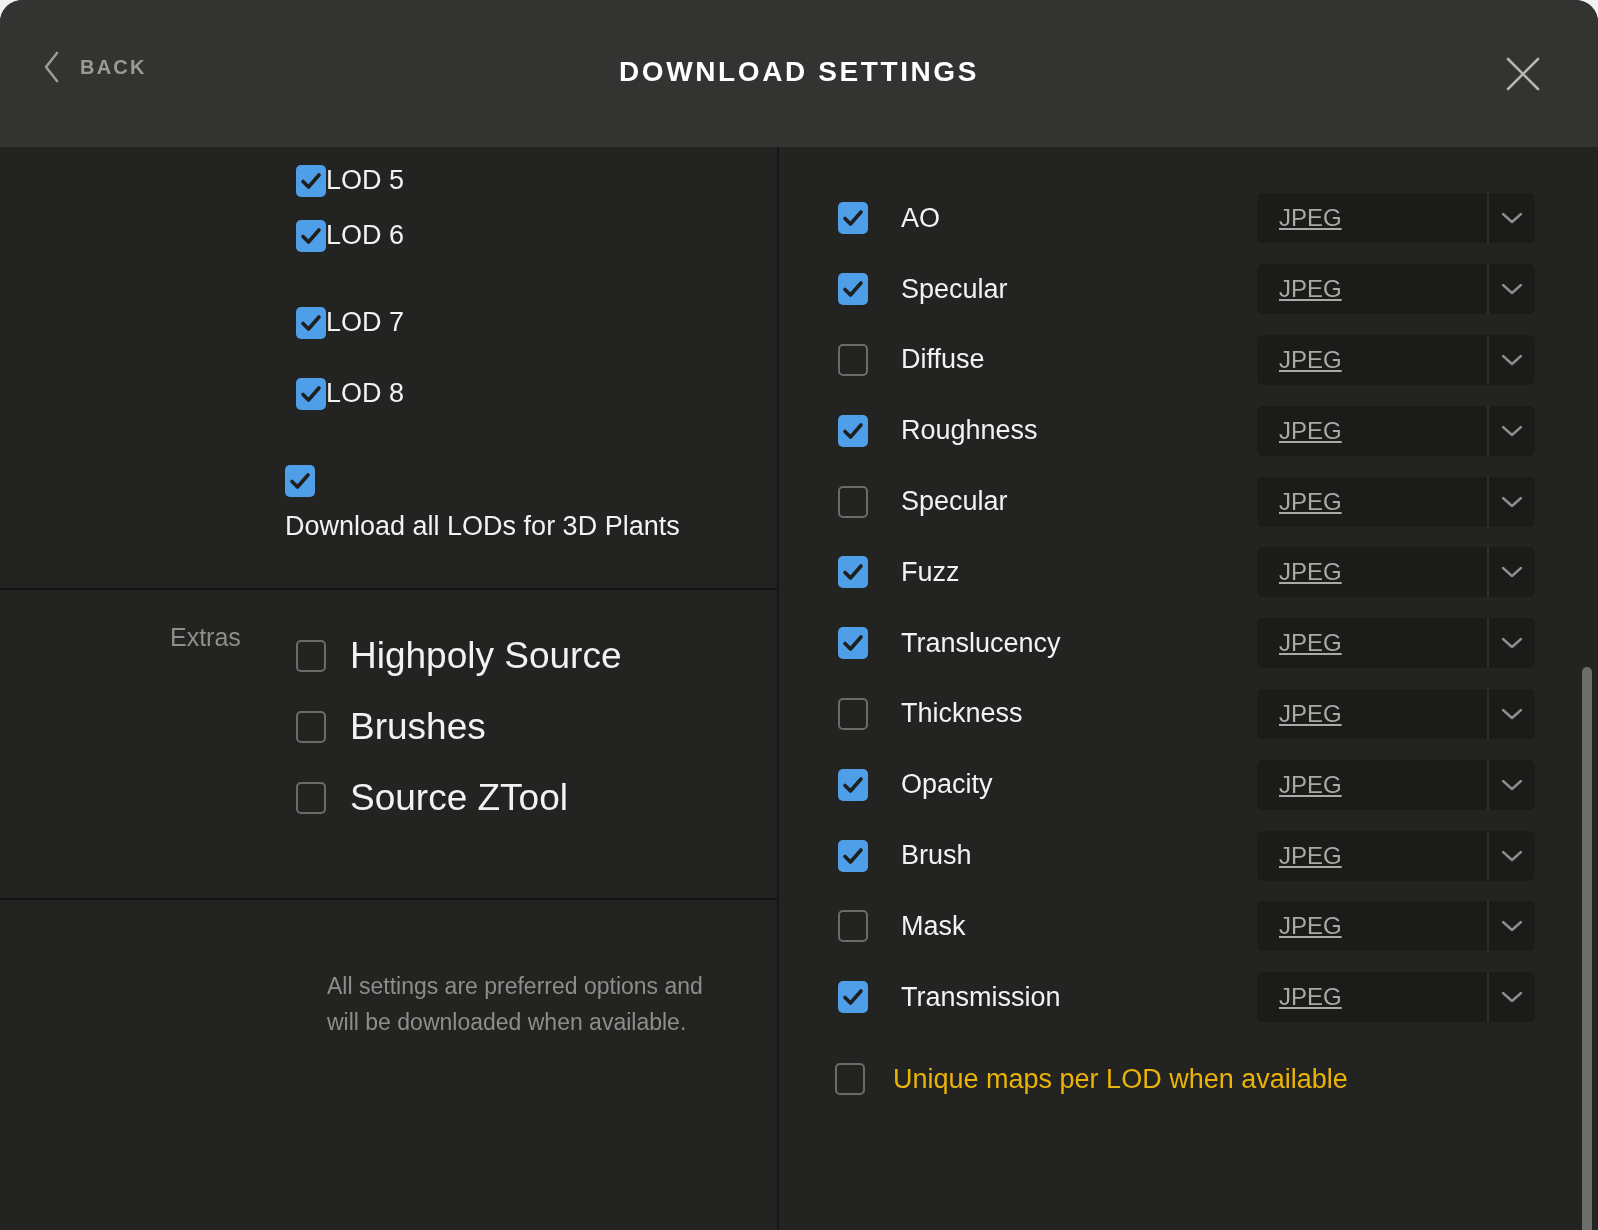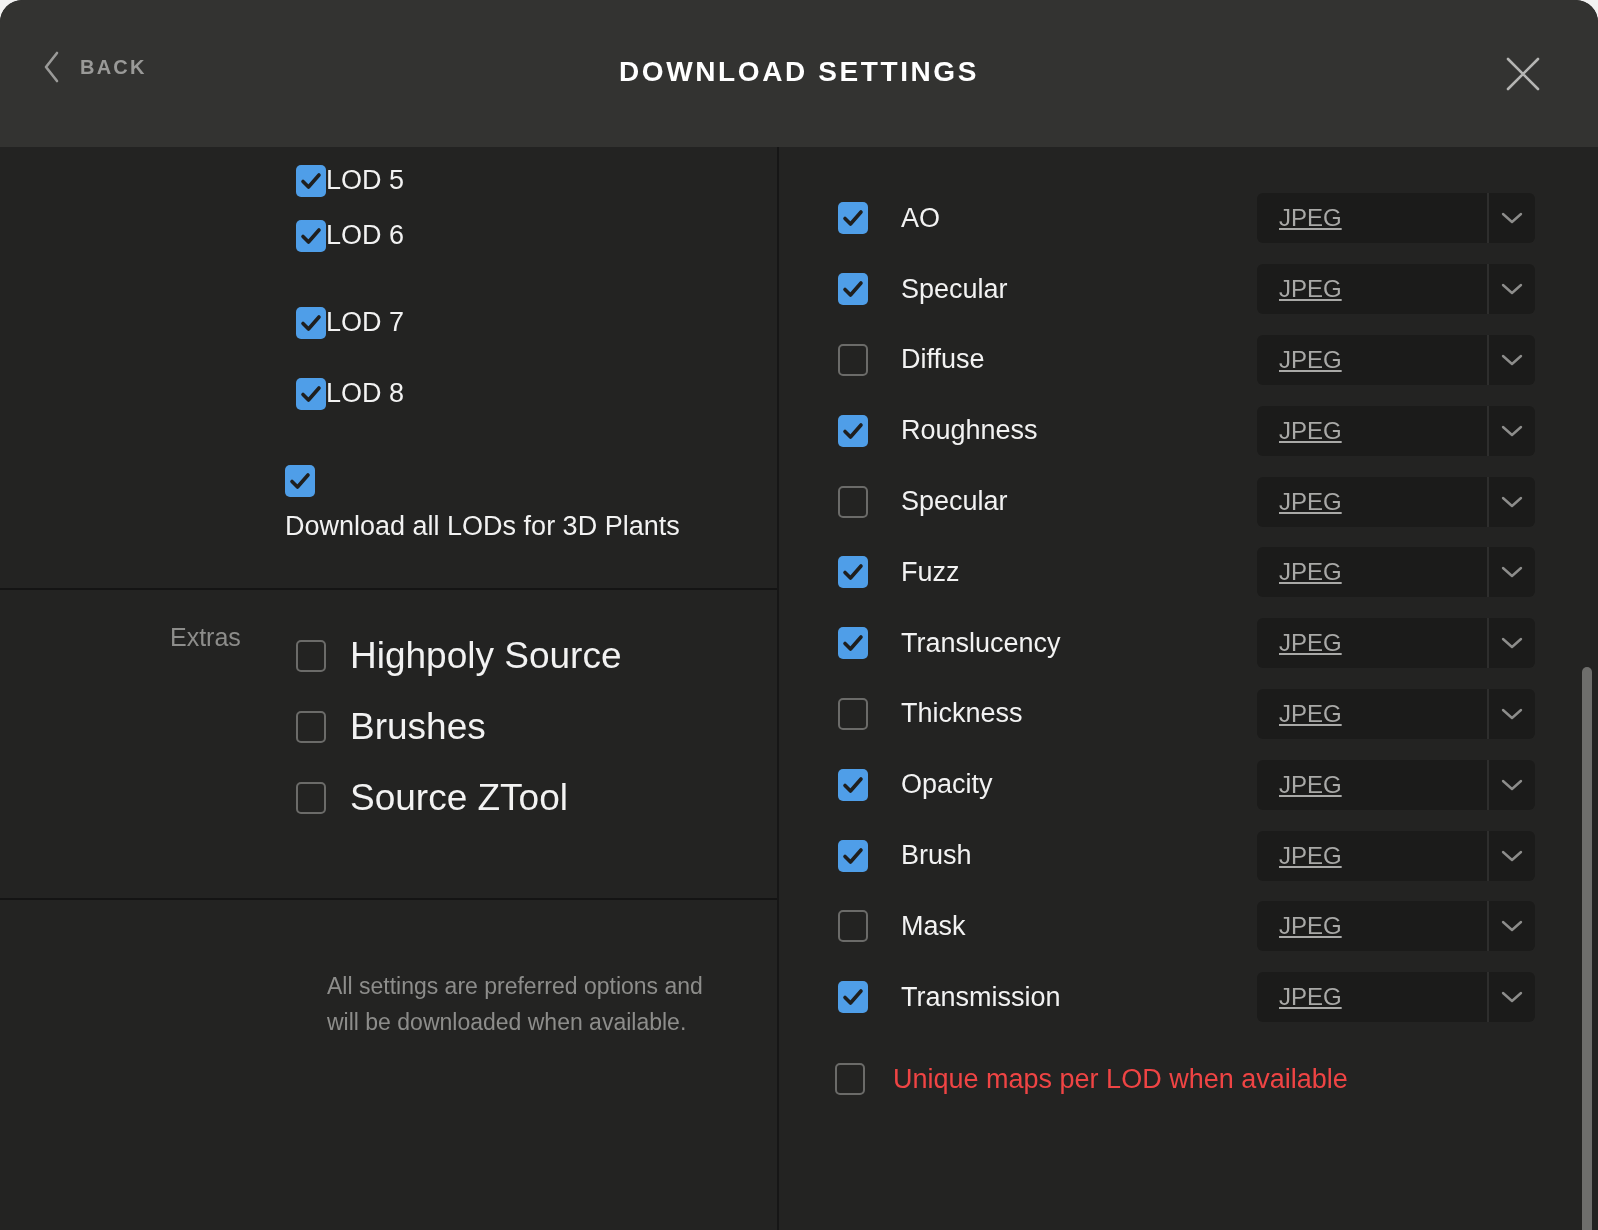--- a/index.html
+++ b/index.html
@@ -236,21 +236,21 @@
   .unique-row {
     position: absolute;
     left: 56px;
     top: 916px;
     display: flex;
     align-items: center;
     gap: 28px;
     cursor: pointer;
   }
   .unique-label {
-    color: #ef4444;
+    color: #eab308;
     font-size: 27px;
     white-space: nowrap;
   }
 
   
   .scrollbar-thumb {
     position: absolute;
     right: 6px;
     top: 520px;
     width: 10px;

